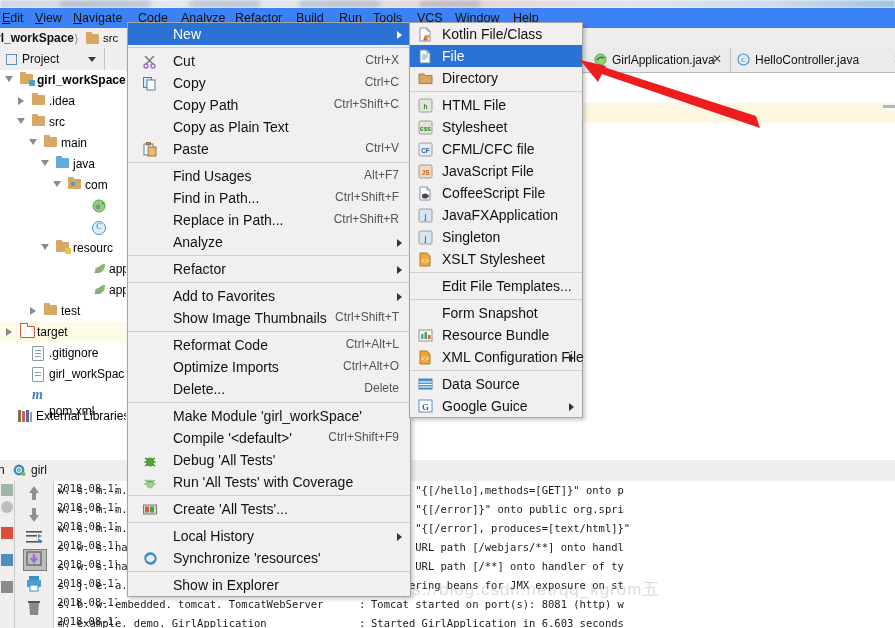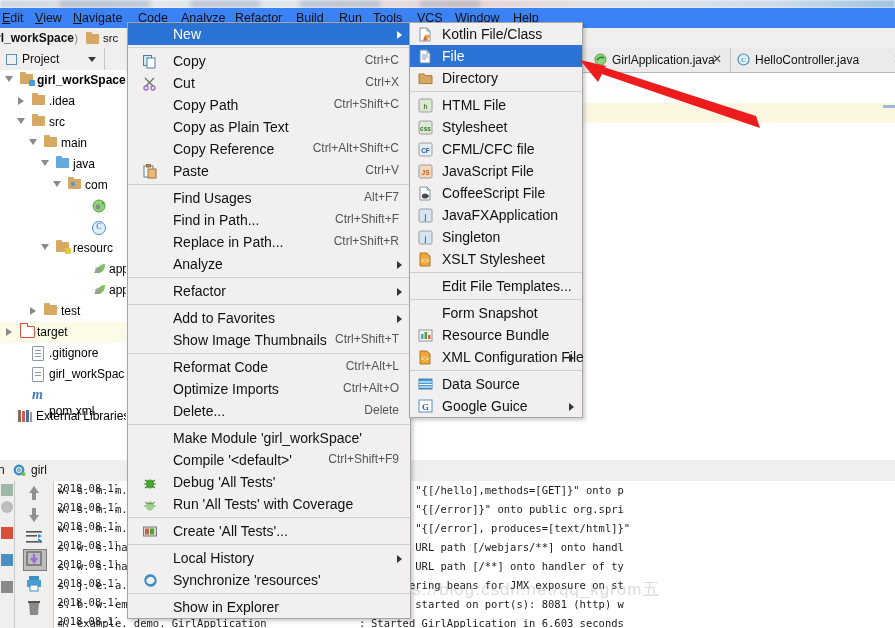--- a/index.html
+++ b/index.html
@@ -416,45 +416,41 @@
     </div>
 
   <div class="ctxmenu" id="ctxmenu">
       <div class="ctxitem hi">
         <span class="ilabel">New</span>
         <span class="iarrow"></span>
       </div>
       <div class="ctxsep"></div>
       <div class="ctxitem">
         <span class="iicon"><svg width="16" height="15" viewBox="0 0 16 15">
-            <rect x="1.5" y="1.5" width="8" height="10" fill="#d4e7f7" stroke="#4a7fa8" stroke-width="1"></rect>
-            <rect x="5" y="4" width="8" height="10" fill="#ffffff" stroke="#4a7fa8" stroke-width="1"></rect>
-          </svg></span>
-        <span class="ilabel">Copy</span>
-        <span class="iaccel">Ctrl+C</span>
-      </div>
-      <div class="ctxitem">
-        <span class="iicon"><svg width="16" height="15" viewBox="0 0 16 15">
             <circle cx="4" cy="12" r="2" fill="none" stroke="#9b6fd1" stroke-width="1.4"></circle>
             <circle cx="11" cy="12" r="2" fill="none" stroke="#9b6fd1" stroke-width="1.4"></circle>
             <path d="M3 2 L11 10 M12 2 L4 10" stroke="#6f6f6f" stroke-width="1.3"></path>
           </svg></span>
         <span class="ilabel">Cut</span>
         <span class="iaccel">Ctrl+X</span>
       </div>
       <div class="ctxitem">
+        <span class="iicon"><svg width="16" height="15" viewBox="0 0 16 15">
+            <rect x="1.5" y="1.5" width="8" height="10" fill="#d4e7f7" stroke="#4a7fa8" stroke-width="1"></rect>
+            <rect x="5" y="4" width="8" height="10" fill="#ffffff" stroke="#4a7fa8" stroke-width="1"></rect>
+          </svg></span>
+        <span class="ilabel">Copy</span>
+        <span class="iaccel">Ctrl+C</span>
+      </div>
+      <div class="ctxitem">
         <span class="ilabel">Copy Path</span>
         <span class="iaccel">Ctrl+Shift+C</span>
       </div>
       <div class="ctxitem">
         <span class="ilabel">Copy as Plain Text</span>
-      </div>
-      <div class="ctxitem">
-        <span class="ilabel">Copy Reference</span>
-        <span class="iaccel">Ctrl+Alt+Shift+C</span>
       </div>
       <div class="ctxitem">
         <span class="iicon"><svg width="16" height="15" viewBox="0 0 16 15">
             <rect x="2" y="2" width="9" height="11" fill="#ffffff" stroke="#4a7fa8" stroke-width="1"></rect>
             <rect x="4.5" y="0.5" width="4" height="2.6" fill="#c8894a" stroke="#8a5f2e" stroke-width="0.8"></rect>
             <rect x="6" y="5" width="8" height="9" fill="#e8b97a" stroke="#a07430" stroke-width="1"></rect>
           </svg></span>
         <span class="ilabel">Paste</span>
         <span class="iaccel">Ctrl+V</span>
       </div>

